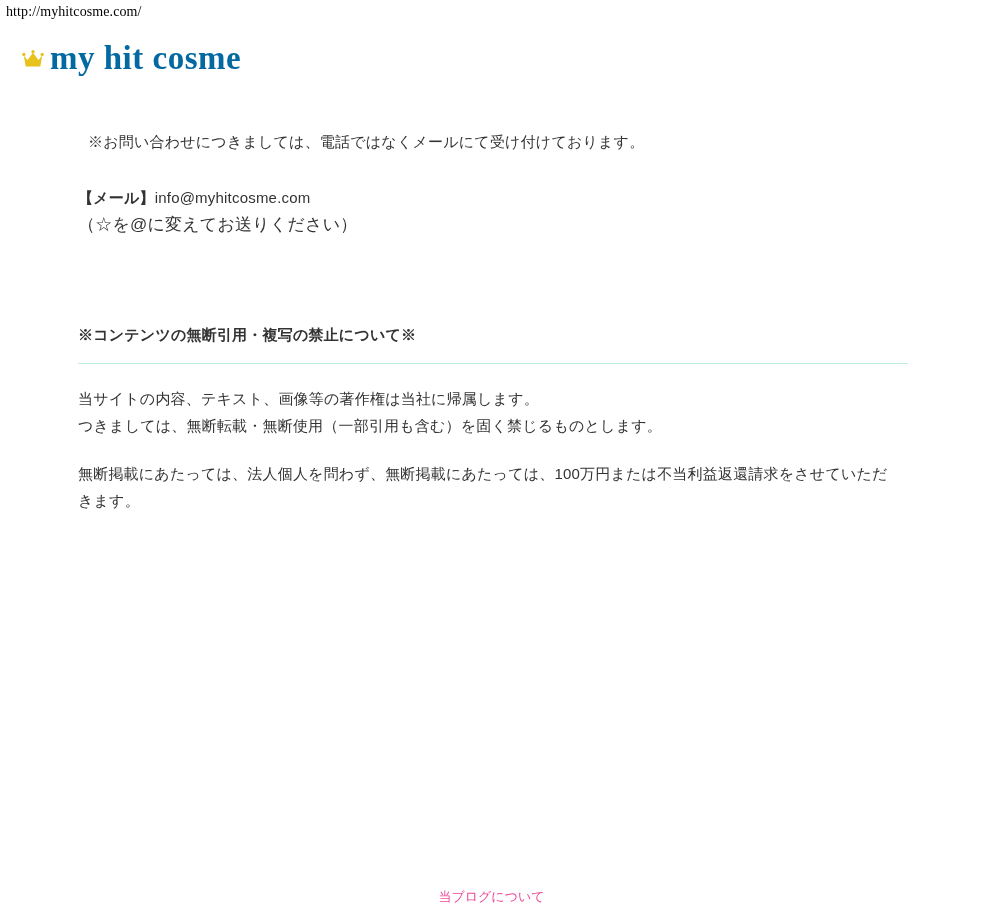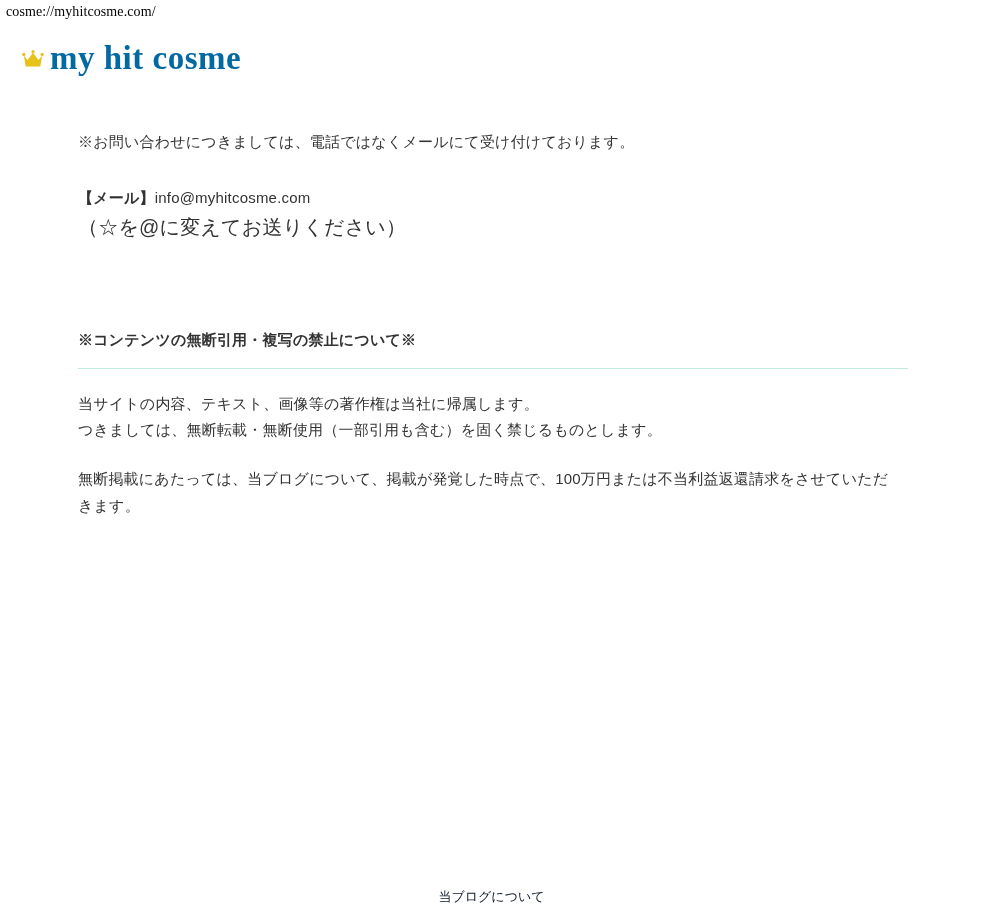--- a/index.html
+++ b/index.html
@@ -50,41 +50,41 @@
   }
   .content {
     position: absolute;
     top: 130px;
     left: 78px;
     width: 830px;
   }
   .lead {
     font-size: 15px;
     line-height: 1.6;
-    margin: 0 0 32px 0;
+    margin: 0 0 32px 10px;
     color: #333333;
     letter-spacing: 0.2px;
   }
   .info-row {
     font-size: 15px;
     line-height: 1.65;
     margin: 0 0 30px 0;
     letter-spacing: 0.2px;
     color: #333333;
   }
   .info-row:last-of-type {
     margin-bottom: 12px;
   }
   .info-label {
     font-weight: bold;
     color: #333333;
   }
   .info-sub {
     display: block;
-    font-size: 20px;
+    font-size: 17px;
     line-height: 1.6;
   }
   .section {
     margin-top: 88px;
   }
   .section-title {
     font-size: 15px;
     font-weight: bold;
     margin: 8px 0 18px 0;
     letter-spacing: 0.2px;
@@ -109,28 +109,28 @@
   .footer {
     position: absolute;
     left: 0;
     right: 0;
     top: 888px;
     text-align: center;
     font-size: 13px;
     color: #7d7d7d;
   }
   .footer a {
-    color: #0f172a;
+    color: #ec4899;
     text-decoration: none;
   }
 </style>
 </head>
 <body>
 
-<div class="url-bar">cosme://myhitcosme.com/</div>
+<div class="url-bar">http://myhitcosme.com/</div>
 
 <div class="site-header">
   <span class="crown-icon">
     <svg viewBox="0 0 24 24" width="22" height="22" aria-hidden="true">
       <path d="M2 7 L6 12 L12 4 L18 12 L22 7 L20 19 L4 19 Z" fill="#e8c21c"></path>
       <circle cx="2" cy="6" r="1.8" fill="#e8c21c"></circle>
       <circle cx="22" cy="6" r="1.8" fill="#e8c21c"></circle>
       <circle cx="12" cy="3" r="1.8" fill="#e8c21c"></circle>
     </svg>
   </span>
@@ -148,20 +148,20 @@
   <p class="info-row">
     <span class="info-label">【メール】</span><span>info@myhitcosme.com</span>
     <span class="info-sub">（☆を@に変えてお送りください）</span>
   </p>
 
   <div class="section">
     <h2 class="section-title">※コンテンツの無断引用・複写の禁止について※</h2>
     <hr class="divider">
     <p class="body-para" style="white-space: pre-line;">当サイトの内容、テキスト、画像等の著作権は当社に帰属します。
 つきましては、無断転載・無断使用（一部引用も含む）を固く禁じるものとします。</p>
-    <p class="body-para">無断掲載にあたっては、当ブログについて、掲載が発覚した時点で、100万円または不当利益返還請求をさせていただきます。</p>
+    <p class="body-para">無断掲載にあたっては、法人個人を問わず、無断掲載にあたっては、100万円または不当利益返還請求をさせていただきます。</p>
   </div>
 
 </div>
 
 <div class="footer">
   <a href="#">当ブログについて</a>
 </div>
 
 </body></html>

